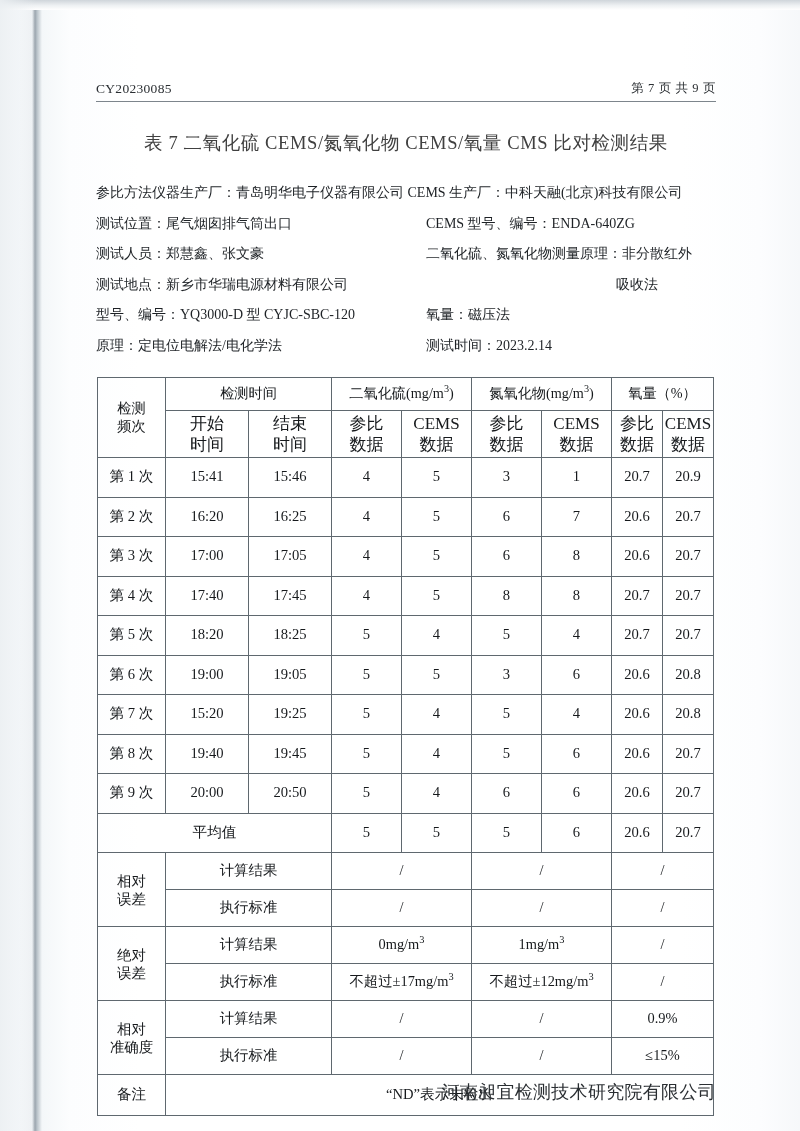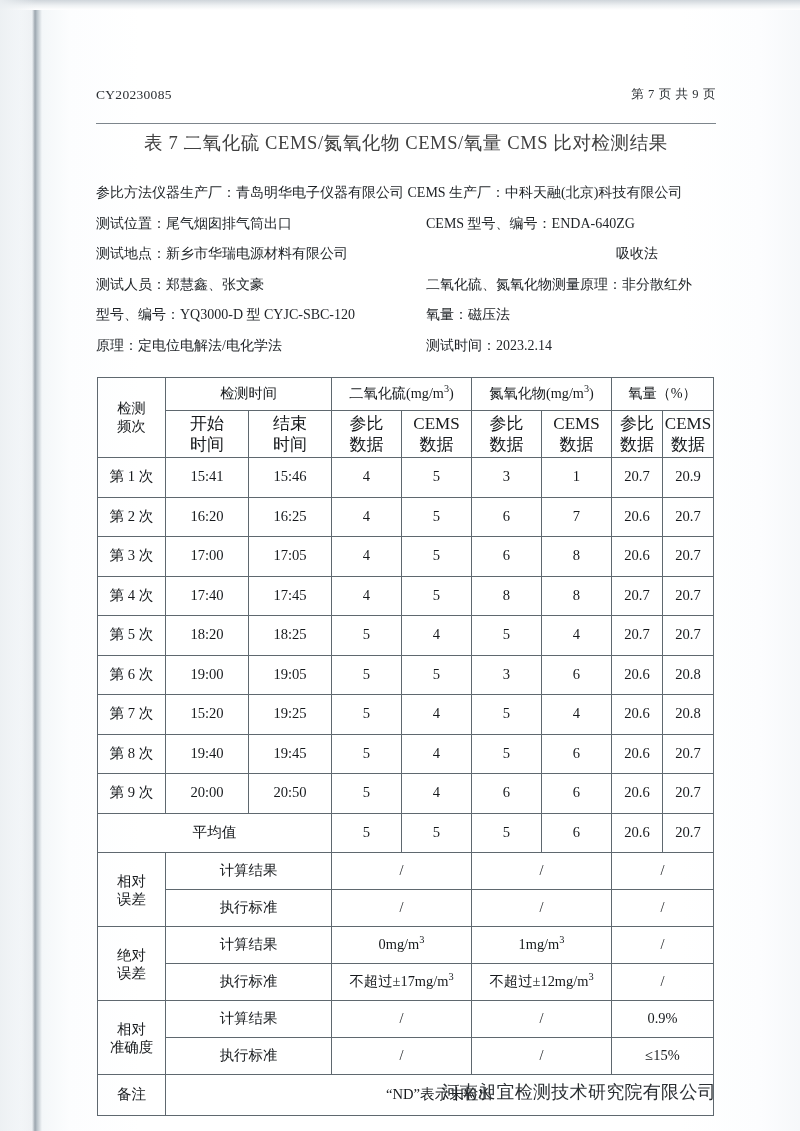--- a/index.html
+++ b/index.html
@@ -47,29 +47,29 @@
   .content {
     position: absolute;
     left: 0; top: 0;
     width: 800px; height: 1131px;
   }
 
   
   .doc-header {
     position: absolute;
     left: 96px;
-    top: 86px;
+    top: 80px;
     width: 620px;
     display: flex;
     justify-content: space-between;
     align-items: flex-end;
     font-size: 13.5px;
     letter-spacing: 0.3px;
     color: #2b2f33;
-    padding-bottom: 20px;
+    padding-bottom: 4px;
     border-bottom: 1.1px solid #7d858c;
   }
   .doc-id { font-family: "Liberation Serif", serif; }
   .page-num { font-size: 12.5px; letter-spacing: 0.6px; }
 
   
   .doc-title {
     position: absolute;
     left: 96px;
     top: 130px;
@@ -171,26 +171,26 @@
 
   <div class="meta-block">
     <div class="meta-line">
       <span class="meta-full">参比方法仪器生产厂：青岛明华电子仪器有限公司 CEMS 生产厂：中科天融(北京)科技有限公司</span>
     </div>
     <div class="meta-line">
       <span class="meta-left">测试位置：尾气烟囱排气筒出口</span>
       <span class="meta-right">CEMS 型号、编号：ENDA-640ZG</span>
     </div>
     <div class="meta-line">
+      <span class="meta-left">测试人员：郑慧鑫、张文豪</span>
+      <span class="meta-right">二氧化硫、氮氧化物测量原理：非分散红外</span>
+    </div>
+    <div class="meta-line">
       <span class="meta-left">测试地点：新乡市华瑞电源材料有限公司</span>
       <span class="meta-right indent-deep">吸收法</span>
-    </div>
-    <div class="meta-line">
-      <span class="meta-left">测试人员：郑慧鑫、张文豪</span>
-      <span class="meta-right">二氧化硫、氮氧化物测量原理：非分散红外</span>
     </div>
     <div class="meta-line">
       <span class="meta-left">型号、编号：YQ3000-D 型  CYJC-SBC-120</span>
       <span class="meta-right">氧量：磁压法</span>
     </div>
     <div class="meta-line">
       <span class="meta-left">原理：定电位电解法/电化学法</span>
       <span class="meta-right">测试时间：2023.2.14</span>
     </div>
   </div>

